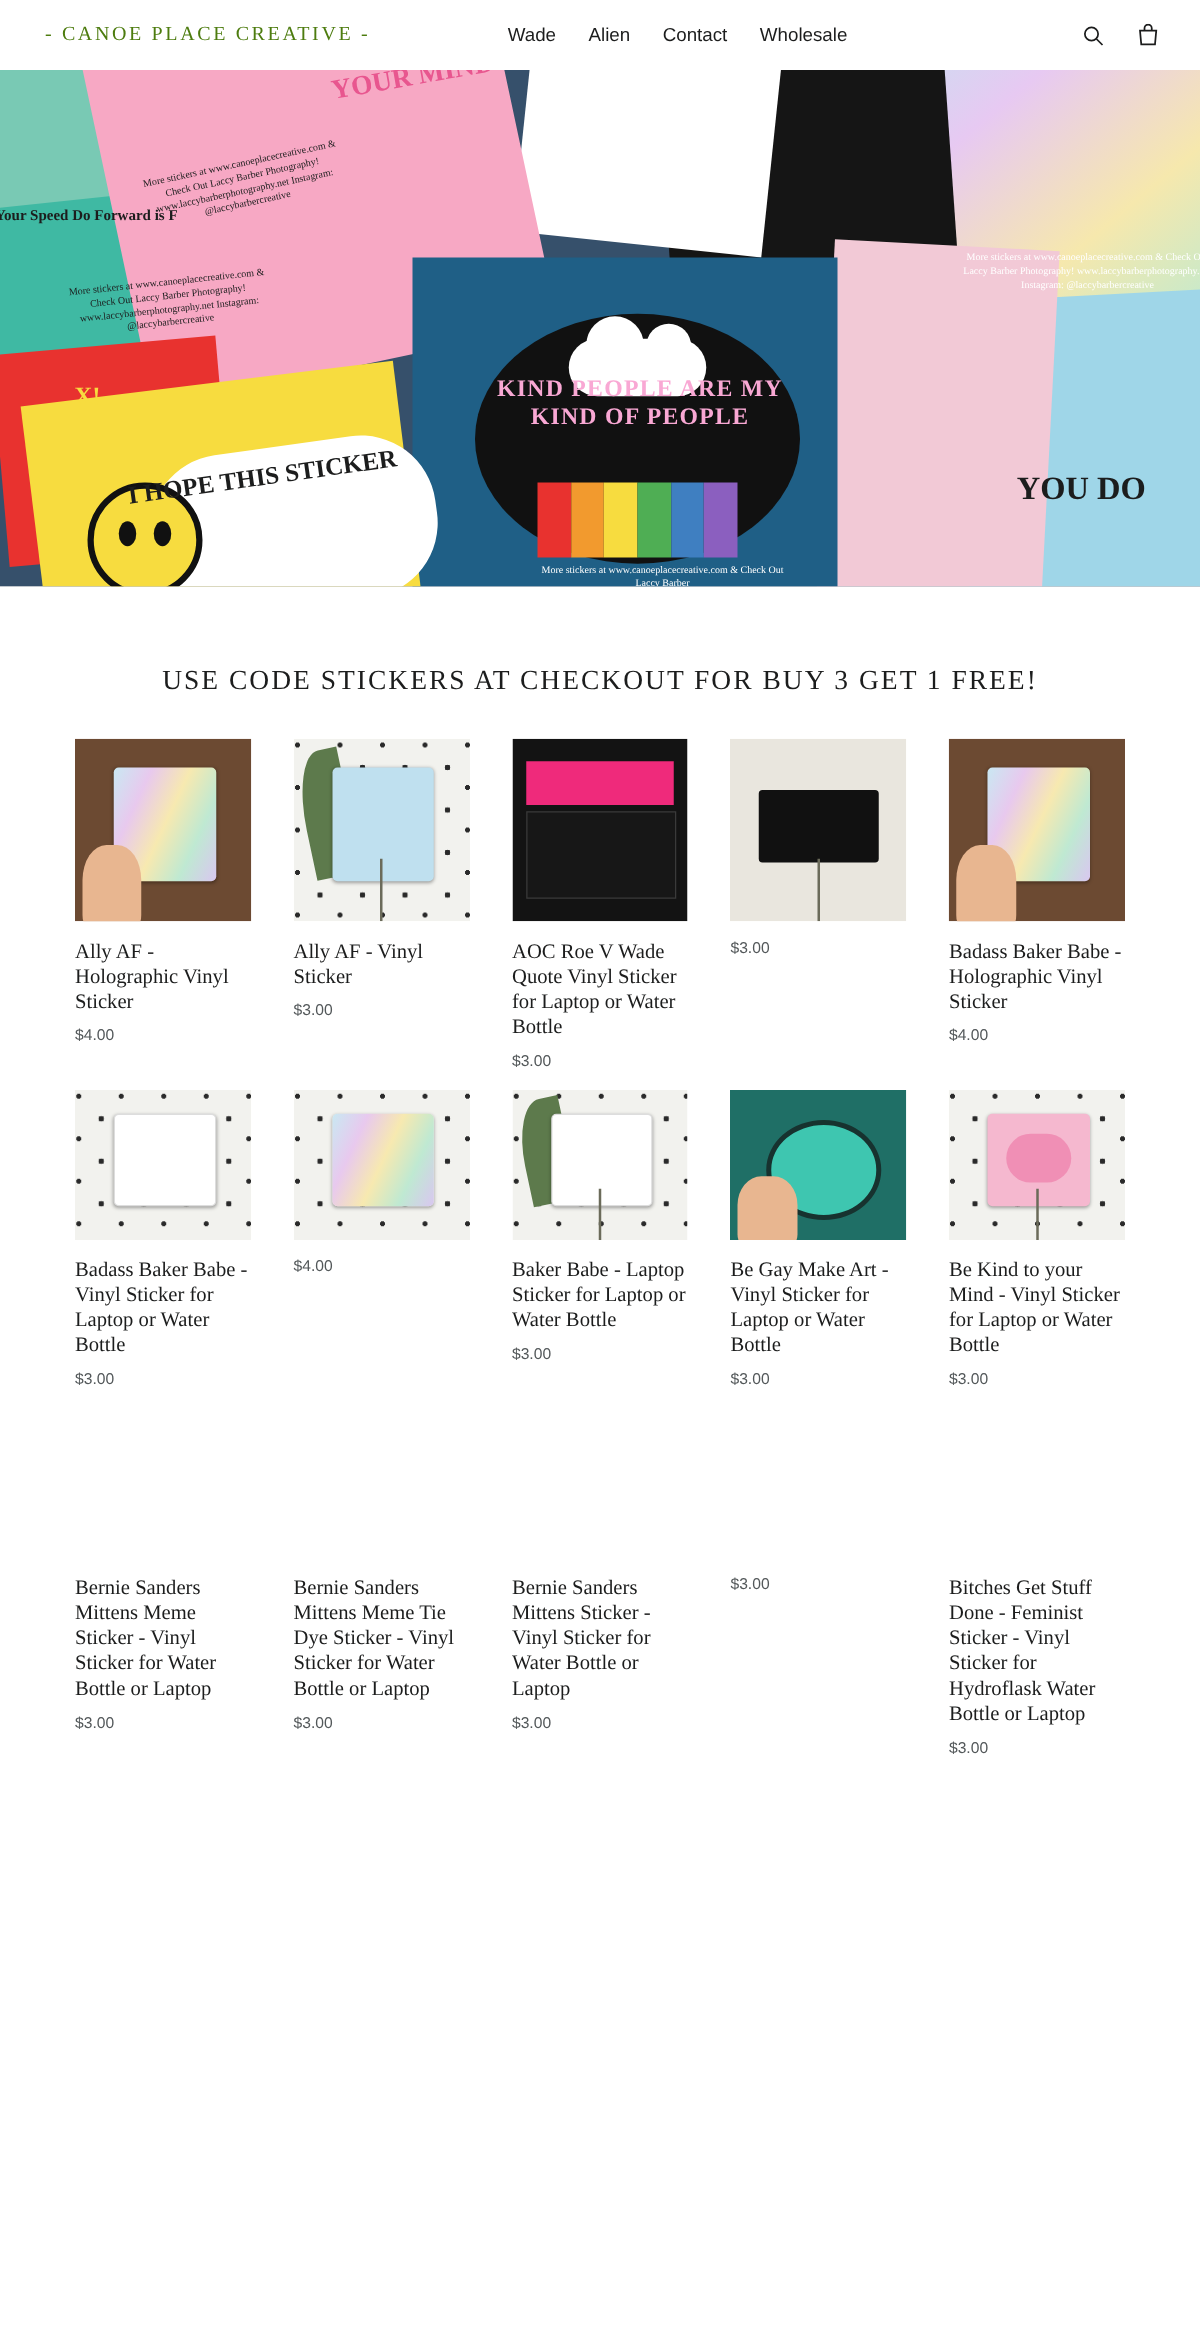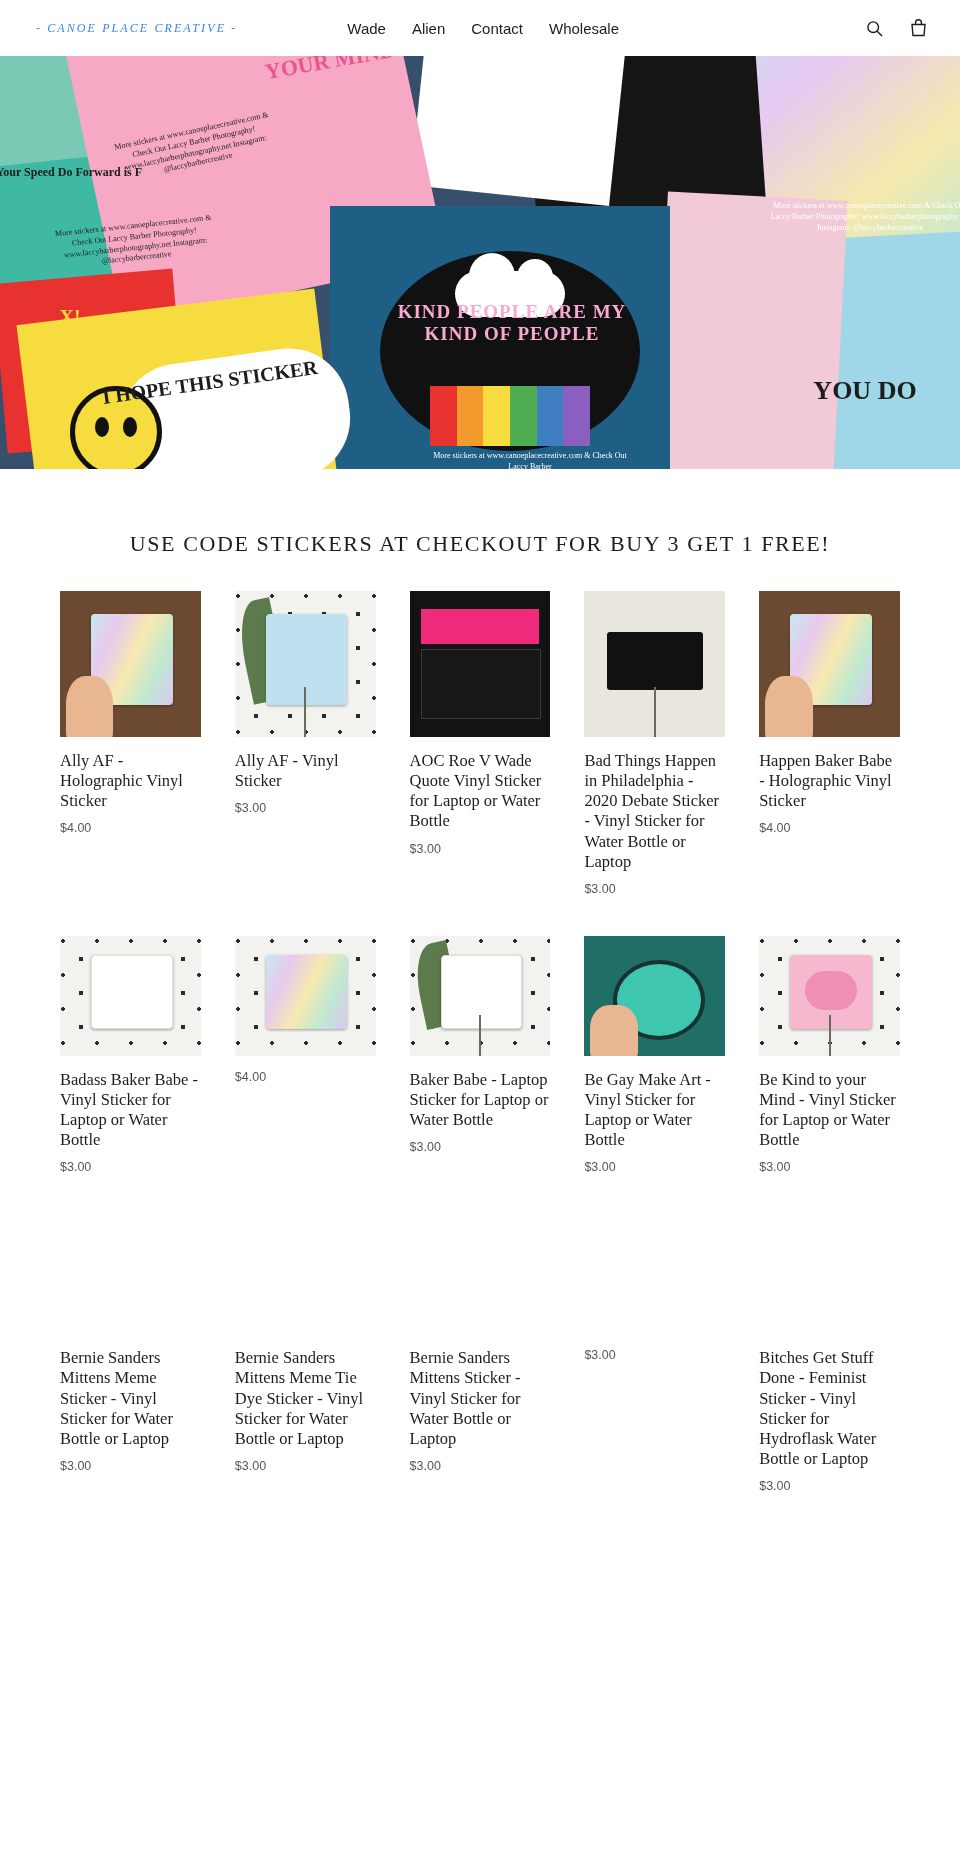--- a/index.html
+++ b/index.html
@@ -16,27 +16,26 @@
   .site-header {
     height: 56px;
     display: flex;
     align-items: center;
     padding: 0 22px;
     background: #ffffff;
     position: relative;
   }
   .brand {
     font-family: "Liberation Serif", serif;
-    font-size: 12px;
+    font-size: 16px;
     letter-spacing: 2.1px;
-    color: #3b82f6;
+    color: #4d7c0f;
     white-space: nowrap;
     text-transform: uppercase;
     padding-left: 14px;
-    font-style: italic;
   }
   .main-nav {
     display: flex;
     gap: 26px;
     margin-left: 110px;
     align-items: center;
   }
   .main-nav a {
     font-size: 15px;
     color: #1c1d1d;
@@ -77,21 +76,21 @@
     padding: 62px 0 34px 0;
     color: #1c1d1d;
   }
 
   
   .grid {
     display: grid;
     grid-template-columns: repeat(5, 1fr);
     column-gap: 34px;
     row-gap: 26px;
-    padding: 0 60px 40px 60px;
+    padding: 0 60px 16px 60px;
     align-items: start;
   }
   .card { width: 100%; }
   .thumb {
     width: 100%;
     height: 146px;
     margin-bottom: 14px;
     position: relative;
     overflow: hidden;
     background: #ffffff;
@@ -319,31 +318,30 @@
     </div>
     <div class="card-title">AOC Roe V Wade Quote Vinyl Sticker for Laptop or Water Bottle</div>
     <div class="card-price">$3.00</div>
   </div>
 
   <div class="card">
     <div class="thumb">
       <div class="art art-white"></div>
       <div class="stem"></div>
     </div>
-    <div class="card-title">Bad Things Happen in Philadelphia - 2020 Debate Sticker - Vinyl Sticker for Water Bottle or Laptop</div>
     <div class="card-price">$3.00</div>
   </div>
 
   <div class="card">
     <div class="thumb">
       <div class="art art-wood"></div>
       <div class="sticker-card art-holo"></div>
       <div class="hand"></div>
     </div>
-    <div class="card-title">Happen Baker Babe - Holographic Vinyl Sticker</div>
+    <div class="card-title">Badass Baker Babe - Holographic Vinyl Sticker</div>
     <div class="card-price">$4.00</div>
   </div>
 </section>
 
 <section class="grid row-2">
 
   <div class="card">
     <div class="thumb">
       <div class="art art-dots"></div>
       <div class="sticker-card" style="background:#ffffff; border:1px solid #ddd"></div>

